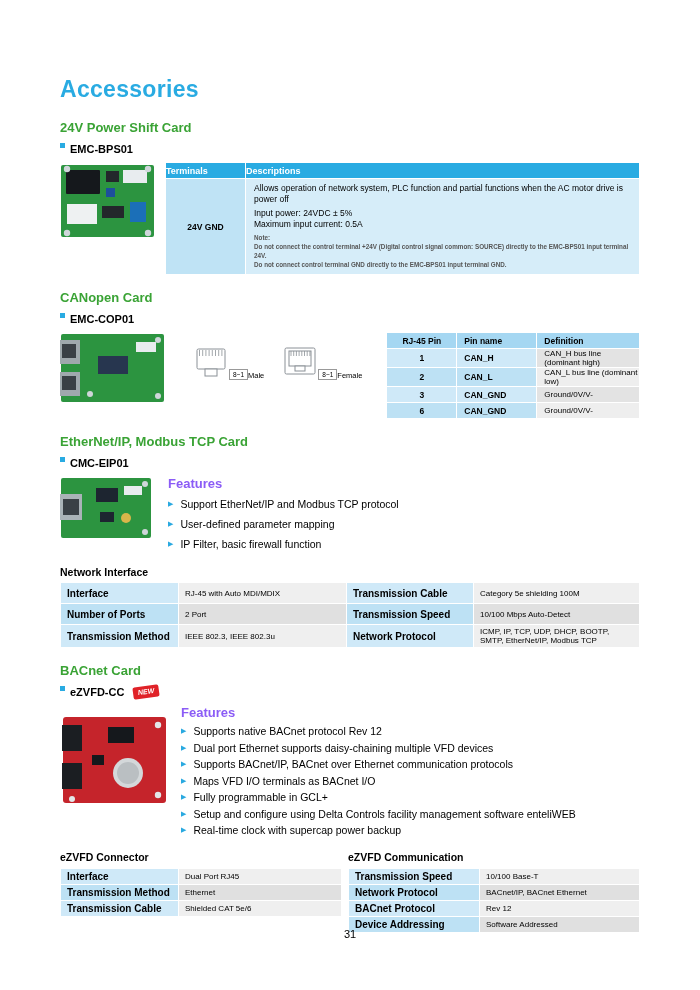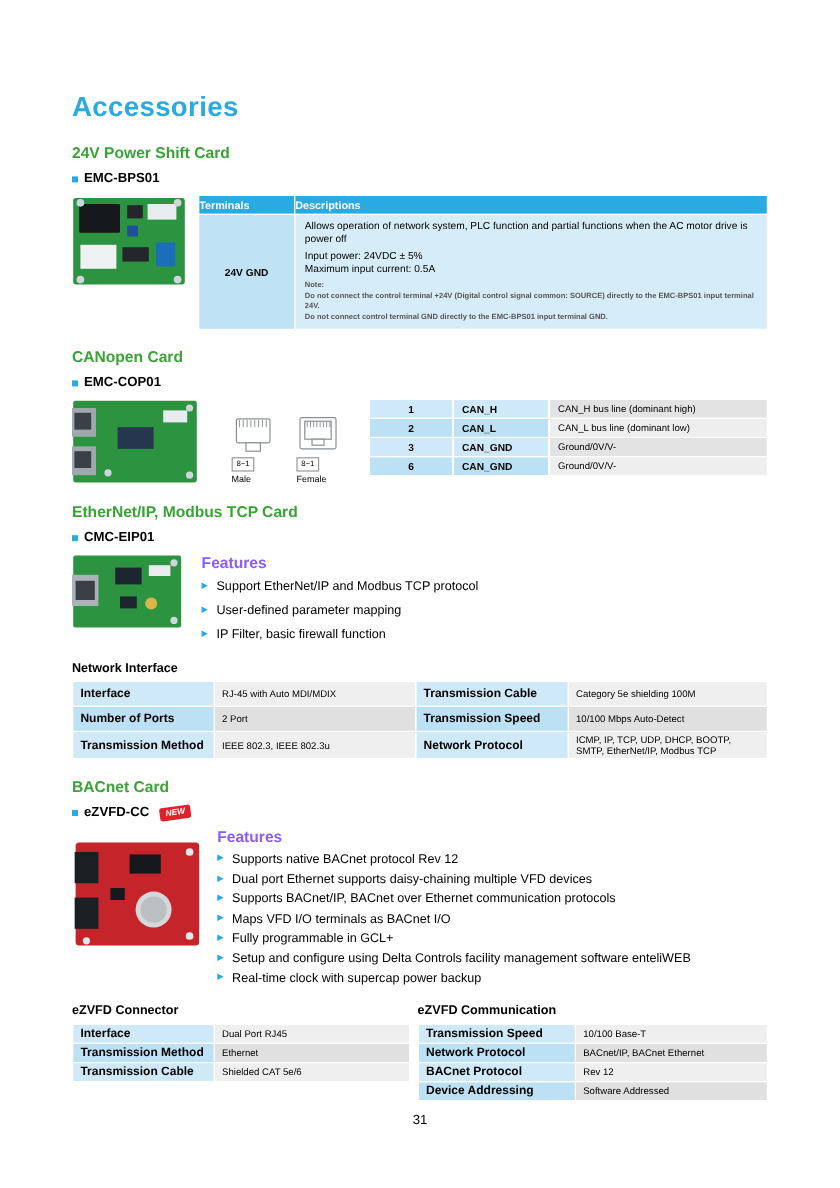--- a/index.html
+++ b/index.html
@@ -1,36 +1,36 @@
 <!DOCTYPE html>
 <html><head>
 <meta charset="utf-8">
 <style>
   *{margin:0;padding:0;box-sizing:border-box}
   body{width:700px;height:990px;background:#fff;font-family:"Liberation Sans",sans-serif;color:#000}
   .page{position:relative;width:700px;height:990px;padding:76px 60px 0;overflow:hidden;background:#fff}
   .title{color:#29abe2;font-size:23px;font-weight:bold;letter-spacing:.3px;margin-bottom:17px}
   section{margin-bottom:15px}
   .sec-h{color:#3aa335;font-size:13px;font-weight:bold;margin-bottom:8px}
-  .model-line{display:flex;align-items:center;margin-bottom:7px}
+  .model-line{display:flex;margin-bottom:7px}
   .sq{width:5px;height:5px;background:#29abe2;margin-right:5px;flex:none}
   .model{font-size:11px;font-weight:bold}
   .row{display:flex;align-items:flex-start}
   table{border-collapse:collapse;table-layout:fixed;width:100%}
   th,td{border:1.5px solid #fff;overflow:hidden}
   
   .ps-wrap{flex:1;margin-left:10px}
   .ps-table th{background:#29abe2;color:#fff;font-size:9px;height:16px;text-align:left;font-weight:bold}
   .term-cell{background:#bfe3f5;text-align:center;font-size:8.5px;font-weight:bold;vertical-align:middle}
   .desc-cell{background:#d6edf9;padding:4px 8px 5px;font-size:8.5px;line-height:1.3;vertical-align:top}
   .gap{margin-top:3px}
   .note{margin-top:4px;font-size:6.3px;line-height:1.4;color:#555;font-weight:600}
   
   .conns{display:flex;gap:18px;margin:14px 24px 0 28px;flex:none}
-  .conn{display:flex;flex-direction:column;align-items:flex-start}
+  .conn{display:flex;align-items:flex-end}
   .pinbox{border:1px solid #999;font-size:6.5px;line-height:1.5;padding:0 3px;margin-top:1px;background:#fff}
   .conn-cap{font-size:7.5px;margin-top:2px}
   .co-wrap{flex:1}
   .co-table th{height:16px;font-size:8.5px;background:#a5d7f2;font-weight:bold;vertical-align:middle}
   .co-table td{height:16px;font-size:8.5px;vertical-align:middle}
   .c-pin{text-align:center}
   .c-name{text-align:left;padding-left:7px}
   .c-def{text-align:left;padding-left:7px}
   td.c-pin,td.c-name{font-weight:bold}
   td.c-def{font-size:8px}
@@ -166,20 +166,25 @@
         </div>
       </div>
       <div class="co-wrap">
         <table class="co-table">
           <colgroup>
               <col style="width:70px">
               <col style="width:80px">
               <col>
             </colgroup>
           <tbody>
+              <tr>
+            <th class="c-pin">RJ-45 Pin</th>
+            <th class="c-name">Pin name</th>
+            <th class="c-def">Definition</th>
+          </tr>
           <tr class="odd">
             <td class="c-pin">1</td>
             <td class="c-name">CAN_H</td>
             <td class="c-def">CAN_H bus line (dominant high)</td>
           </tr>
           <tr class="even">
             <td class="c-pin">2</td>
             <td class="c-name">CAN_L</td>
             <td class="c-def">CAN_L bus line (dominant low)</td>
           </tr>

